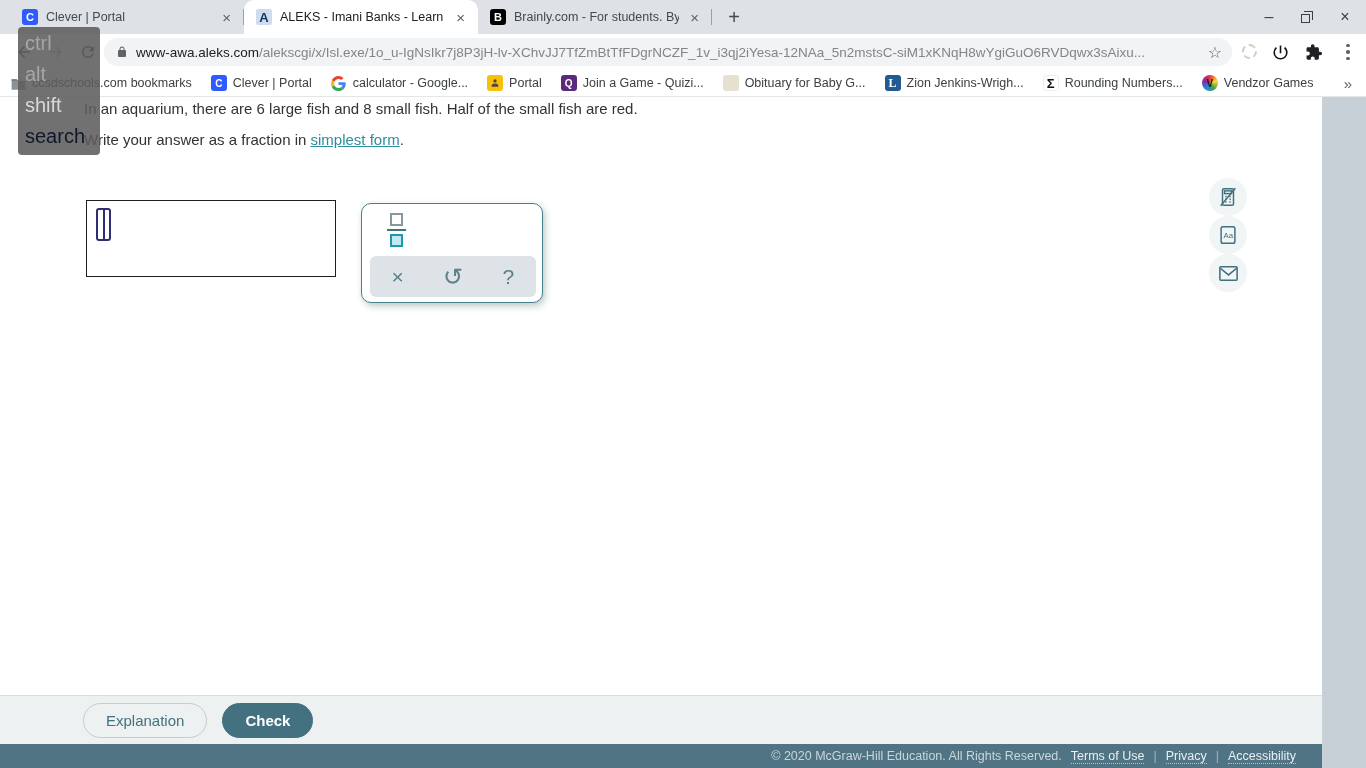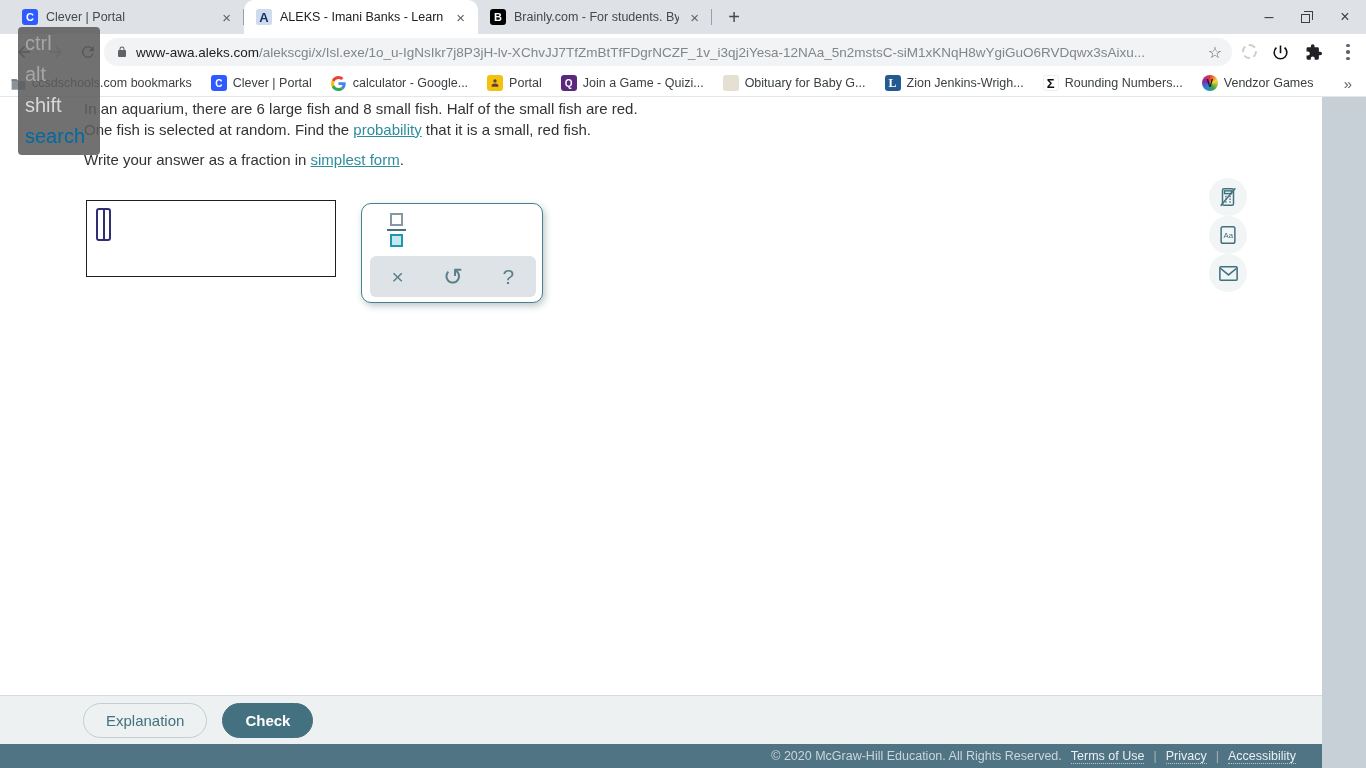--- a/index.html
+++ b/index.html
@@ -100,21 +100,21 @@
   .flink { color:#e8eff2; border-bottom:1px dotted #b8c8cf; cursor:pointer; }
   .fsep { color:#9fb5bd; }
 
   
   .stickykeys { position:absolute; left:18px; top:27px; width:82px; height:128px; background:rgba(92,92,92,.87);
                 border-radius:4px; z-index:50; display:flex; flex-direction:column; justify-content:space-between;
                 padding:2px 4px 4px 7px; }
   .sk { font-size:20px; line-height:1.45; }
   .sk-dim { color:#a6a6a6; }
   .sk-bright { color:#d8d8d8; }
-  .sk-mid { color:#0369a1; }
+  .sk-mid { color:#0f172a; }
 </style>
 </head>
 <body>
 
 <div id="stage">
 
   <div class="tabstrip">
     <div class="tabs">
       <div class="tab">
         <span class="fav fav-clever">C</span>
@@ -240,21 +240,20 @@
     <span class="bm">
       <span class="bmicon bm-vendzor">V</span>
       <span>Vendzor Games</span>
     </span>
     <span class="bm bm-chevrons">»</span>
   </div>
 
   <div class="content">
     <div class="problem">
       <p>In an aquarium, there are 6 large fish and 8 small fish. Half of the small fish are red.</p>
-      <p><span>One fish is selected at random. Find the </span><a class="tlink">probability</a><span> that it is a small, red fish.</span></p>
       <p class="space"><span>Write your answer as a fraction in </span><a class="tlink">simplest form</a><span>.</span></p>
     </div>
 
     <div class="answerbox">
       <span class="slot">
           <i></i>
         </span>
     </div>
 
     <div class="palette">

